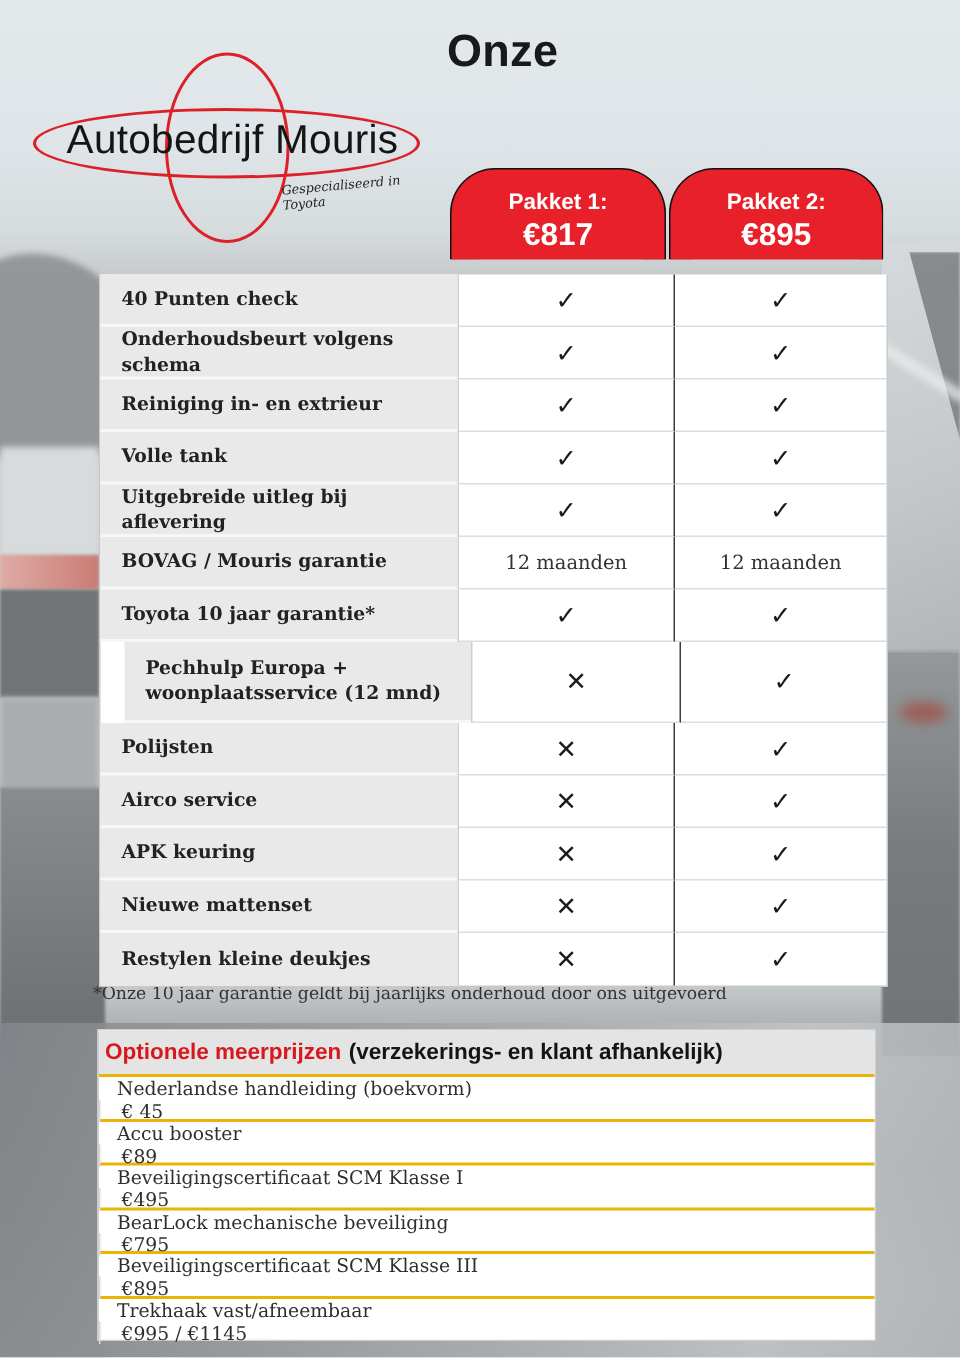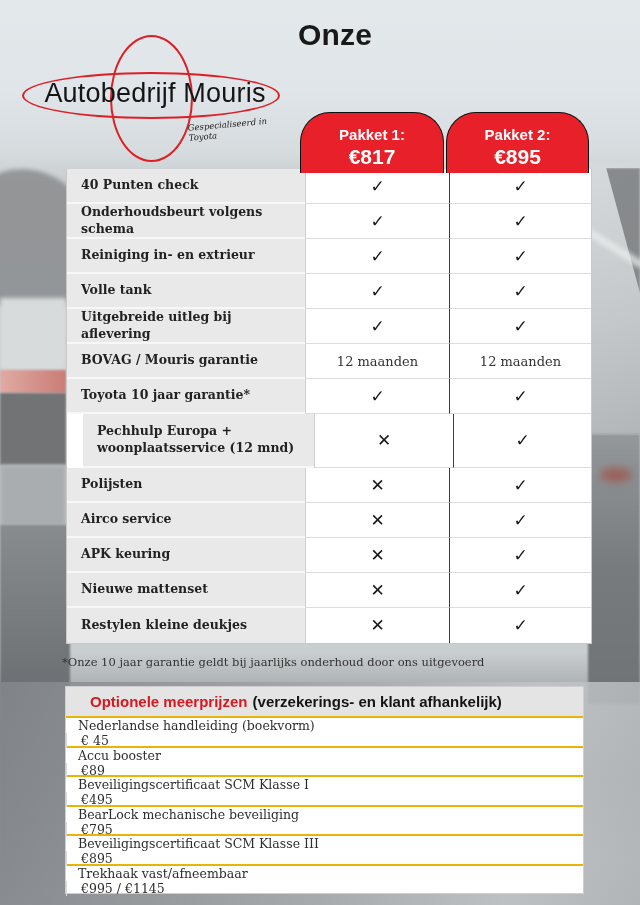--- a/index.html
+++ b/index.html
@@ -60,21 +60,21 @@
   
   .tab{ position:absolute; top:112px; height:61px; background:#e8202a;
         border:1.5px solid #111; border-bottom:none; border-radius:30px 30px 0 0;
         color:#fff; text-align:center; padding-top:13px; z-index:3; }
   #tab-1{ left:300px; width:144px; }
   #tab-2{ left:446px; width:143px; }
   .tab .tab-name{ font-size:15px; font-weight:700; }
   .tab .tab-price{ font-size:21px; font-weight:700; margin-top:2px; }
 
   
-  #comparison{ position:absolute; left:66px; top:169px; width:526px; z-index:2;
+  #comparison{ position:absolute; left:66px; top:183px; width:526px; z-index:2;
                background:#fff; border:1px solid #c9c9c9; border-top:none; }
   .crow{ display:flex; height:35px; }
   .crow.tall{ height:54px;padding-left:16px; }
   .cell-label{ width:238px; background:#e9e9e9; display:flex; align-items:center;
                padding-left:14px; font-family:"DejaVu Serif", serif; font-size:12.5px;
                font-weight:700; color:#222; border-bottom:2px solid #f7f7f7;
                white-space:pre-line; line-height:1.35; }
   .crow:last-child .cell-label{ border-bottom:none; }
   .cell-val{ display:flex; align-items:center; justify-content:center;
              font-size:17px; color:#1a1a1a; border-bottom:1px solid #dcdcdc; }
@@ -84,21 +84,21 @@
   .cell-val.text{ font-family:"DejaVu Serif", serif; font-size:13px; color:#333; }
 
   
   #footnote{ position:absolute; left:62px; top:655px; width:520px;
              font-family:"DejaVu Serif", serif; font-size:11.5px; color:#333; }
 
   
   #options{ position:absolute; left:65px; top:686px; width:519px; z-index:2;
             background:#fff; border:1px solid #cfcfcf; }
   #options-header{ height:29px; background:#e4e4e4; display:flex; align-items:center;
-                   padding-left:24px; font-size:15px; font-weight:700; }
+                   padding-left:4px; font-size:15px; font-weight:700; }
   #options-header .red{ color:#d8181f; }
   #options-header .rest{ color:#141414; margin-left:5px; }
   .orow{ display:flex; height:29.5px; border-top:2px solid #eab308; background:#fff;flex-direction:column; }
   .ocell-label{ width:263px; display:flex; align-items:center; padding-left:12px;
                 font-family:"DejaVu Serif", serif; font-size:12.5px; color:#2e2e2e; }
   .ocell-price{ flex:1; display:flex; align-items:center; padding-left:14px;
                 font-family:"DejaVu Serif", serif; font-size:12.5px; color:#2e2e2e;
                 border-left:1px solid #d9d9d9;text-align:center; }
 </style>
 </head>

